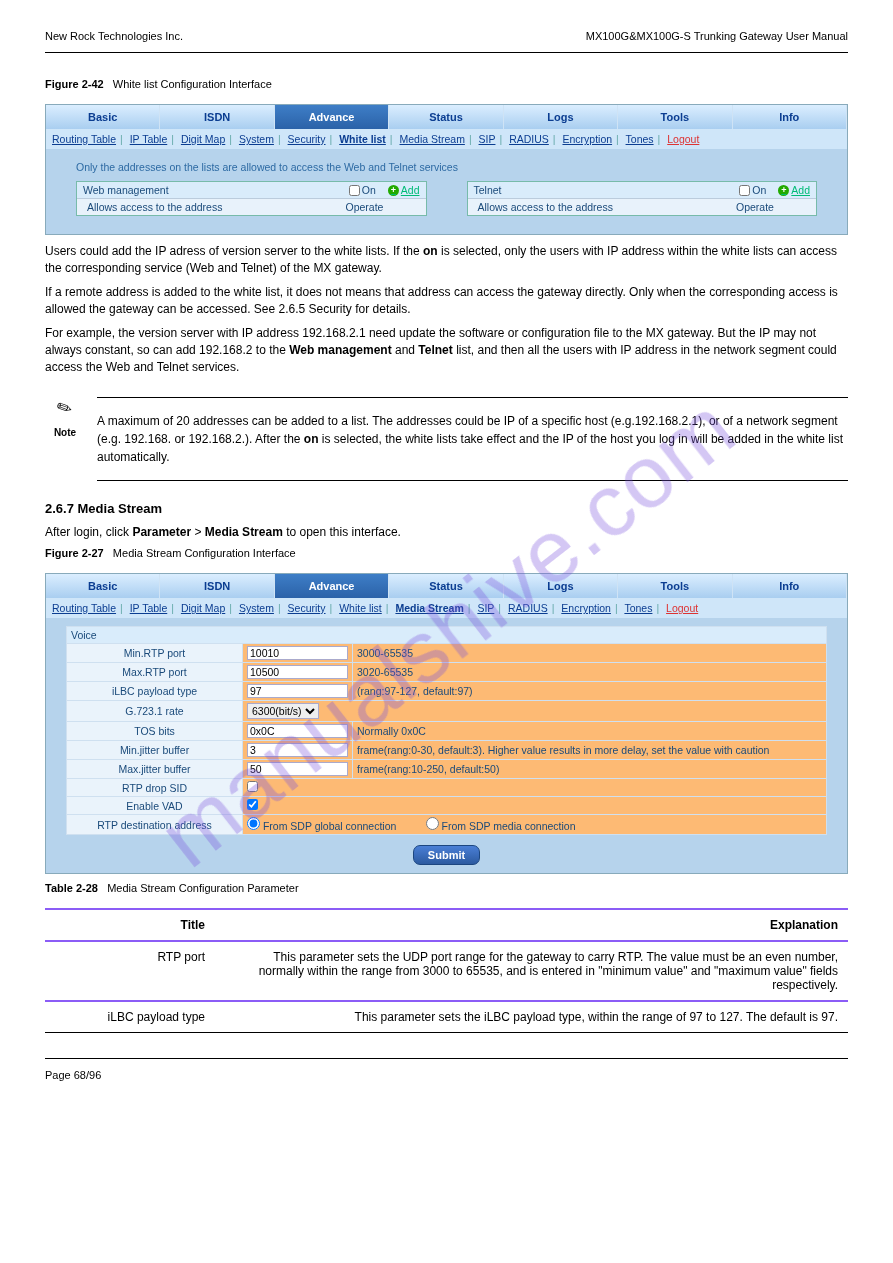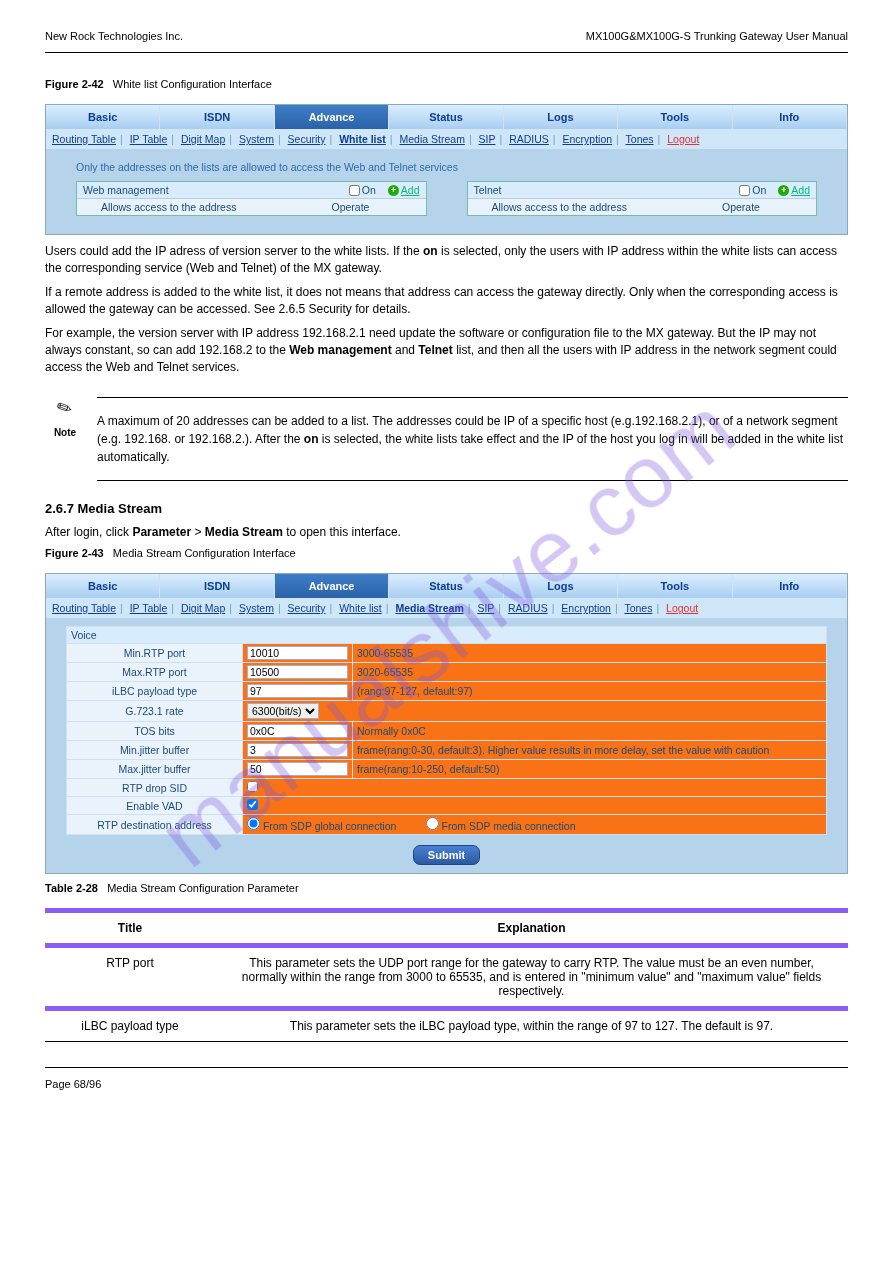--- a/index.html
+++ b/index.html
@@ -34,49 +34,49 @@
 
   .panel-body { padding: 12px 30px 18px; }
   .hint { color:#2d6aa3; font-size:10.5px; margin-bottom:8px;}
 
   .wl-row { display:flex; gap:40px;}
   .wl-box { flex:1; border:1px solid #7ba; background:#e8f2fb; font-size:10.5px;}
   .wl-head { display:flex; align-items:center; background:#d9ecfb; border-bottom:1px solid #bcd; padding:2px 6px;}
   .wl-head .title { flex:1; color:#1a4a7a;}
   .wl-head .on { display:flex; align-items:center; gap:2px; margin-right:12px;}
   .wl-head .add { color:#0b7; text-decoration:underline; display:flex; align-items:center; gap:2px;}
-  .wl-body { display:flex; padding:2px 24px;}
+  .wl-body { display:flex; padding:2px 10px;}
   .wl-body .l { flex:1;}
   .wl-body .r { width:70px;}
   input[type=checkbox]{ width:11px; height:11px;}
   .plus-ico { width:11px;height:11px;border-radius:50%;background:#2a0;color:#fff;display:inline-flex;align-items:center;justify-content:center;font-size:9px;font-weight:bold;}
 
   
-  .ms { border:1px solid #bcd; background:#f97316; width:100%; border-collapse:collapse;}
+  .ms { border:1px solid #bcd; background:#fdba74; width:100%; border-collapse:collapse;}
   .ms td { border:1px solid #cfe0f0; padding:2px 4px; font-size:10.5px; color:#1a4a7a;}
   .ms .sec { background:#d9ecfb; font-weight:normal;}
   .ms .lbl { text-align:center; width:176px; background:#eaf3fb;}
   .ms .val { width:110px;}
   .ms input[type=text]{ width:100%; border:1px solid #aac; font-size:10.5px; padding:0 2px;}
   .ms select{ font-size:10.5px; border:1px solid #aac;}
   .submit-row { text-align:center; padding:10px 0 4px;}
   .submit-btn { background:linear-gradient(#4a7fd6,#2c5aa0); color:#fff; border:1px solid #1c4680; padding:3px 14px; font-size:11px; font-weight:bold; border-radius:7px;}
 
   
   .note-block { display:flex; gap:12px; margin:20px 0;}
   .note-icon-col { flex:0 0 40px; text-align:center;}
   .note-lines { flex:1; }
   .note-lines hr.t { border:none; border-top:1.5px solid #000; }
   .note-lines .note-text { padding:14px 0; font-size:12px; line-height:1.5;}
   .pencil { font-size:18px; transform:rotate(-25deg); display:inline-block;}
   .note-label { font-size:10px; font-weight:bold; margin-top:8px;}
 
   
   table.deftable { width:100%; border-collapse:collapse; margin-top:6px; font-size:12px;}
-  table.deftable th, table.deftable td { border-top:5px solid #8b5cf6; border-bottom:1px solid #000; padding:8px 10px; text-align:center; vertical-align:top;}
+  table.deftable th, table.deftable td { border-top:2px solid #8b5cf6; border-bottom:1px solid #000; padding:8px 10px; text-align:right; vertical-align:top;}
   table.deftable th { font-weight:bold;}
   table.deftable td.k { width:170px;}
 
   
   .watermark {
     position: fixed;
     top: 50%; left: 50%;
     transform: translate(-50%,-50%) rotate(-38deg);
     font-size: 88px;
     color: rgba(120,80,220,0.32);
@@ -200,21 +200,21 @@
 
 <p class="section-title">2.6.7 Media Stream</p>
 <p class="body-p">
   <span>After login, click </span>
   <span class="bold">Parameter</span>
   <span> &gt; </span>
   <span class="bold">Media Stream</span>
   <span> to open this interface.</span>
 </p>
 <p class="figure-caption">
-  <span class="bold">Figure 2-43</span>&nbsp;&nbsp;
+  <span class="bold">Figure 2-27</span>&nbsp;&nbsp;
   <span>Media Stream Configuration Interface</span>
 </p>
 
 <div class="panel">
   <div class="tabs">
     <div class="tab">Basic</div>
     <div class="tab">ISDN</div>
     <div class="tab active">Advance</div>
     <div class="tab">Status</div>
     <div class="tab">Logs</div>

